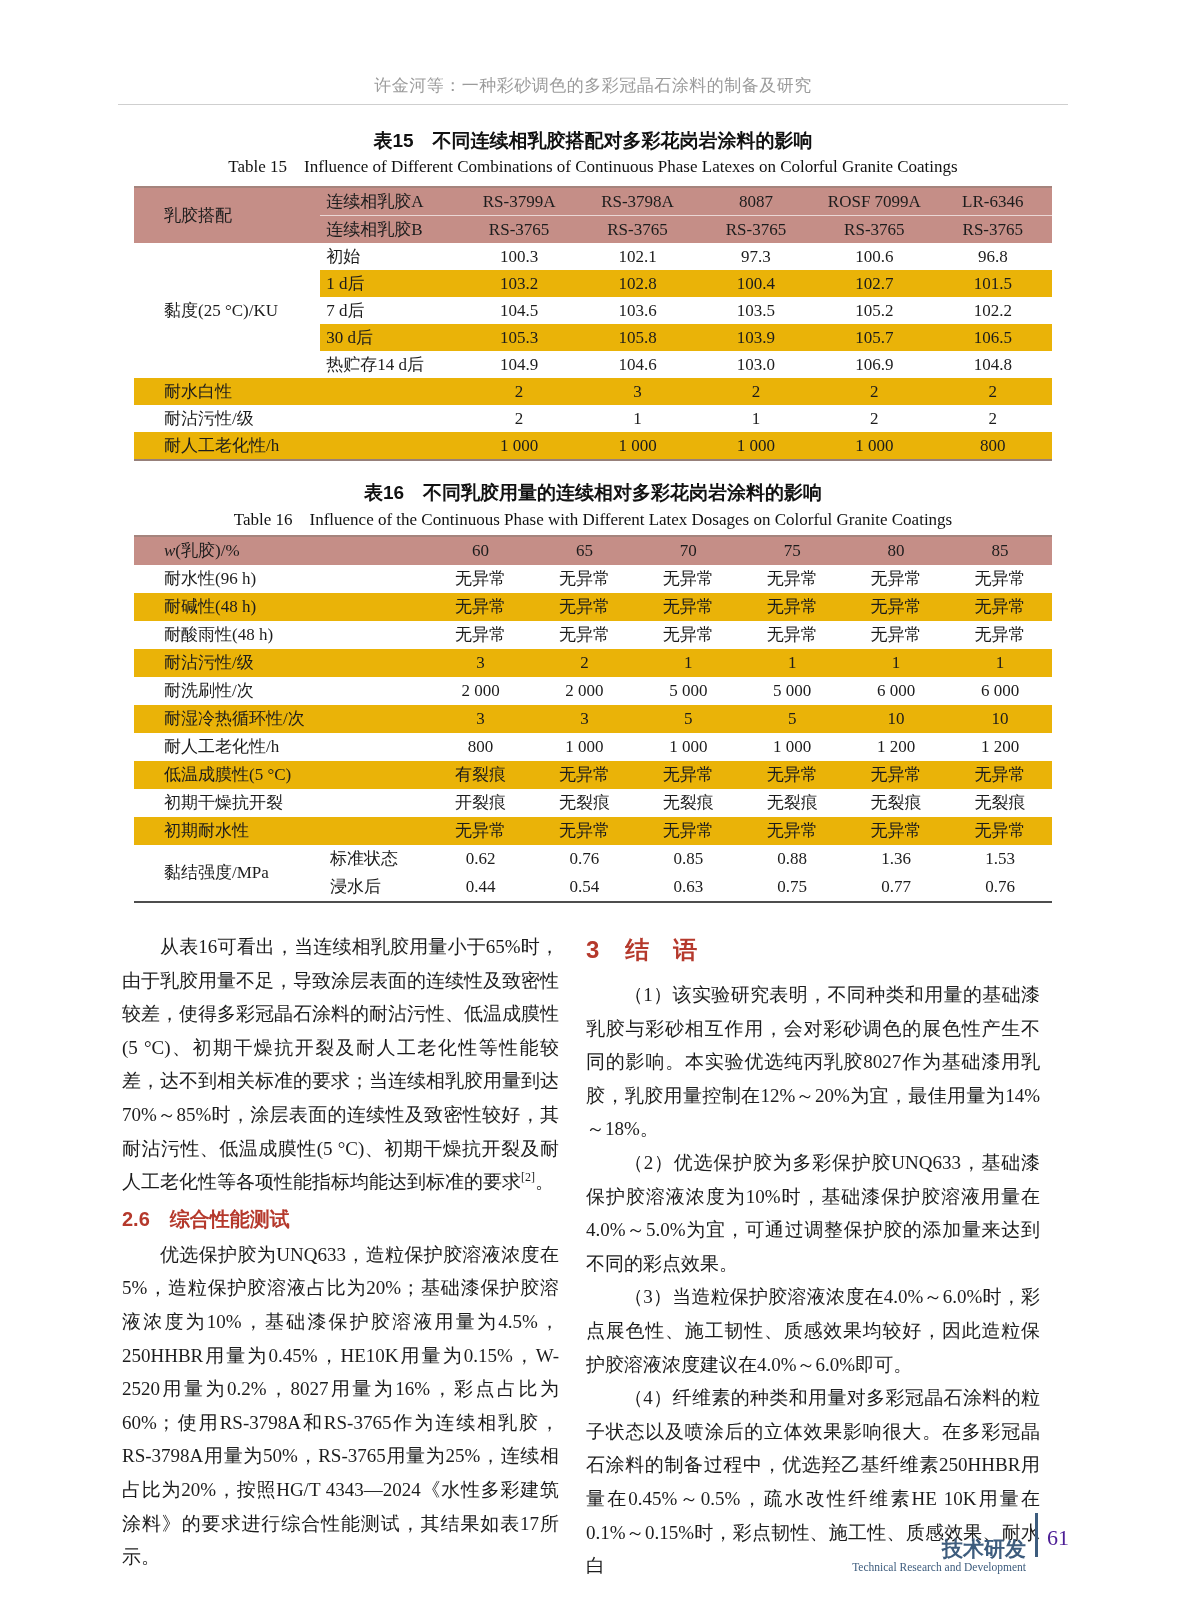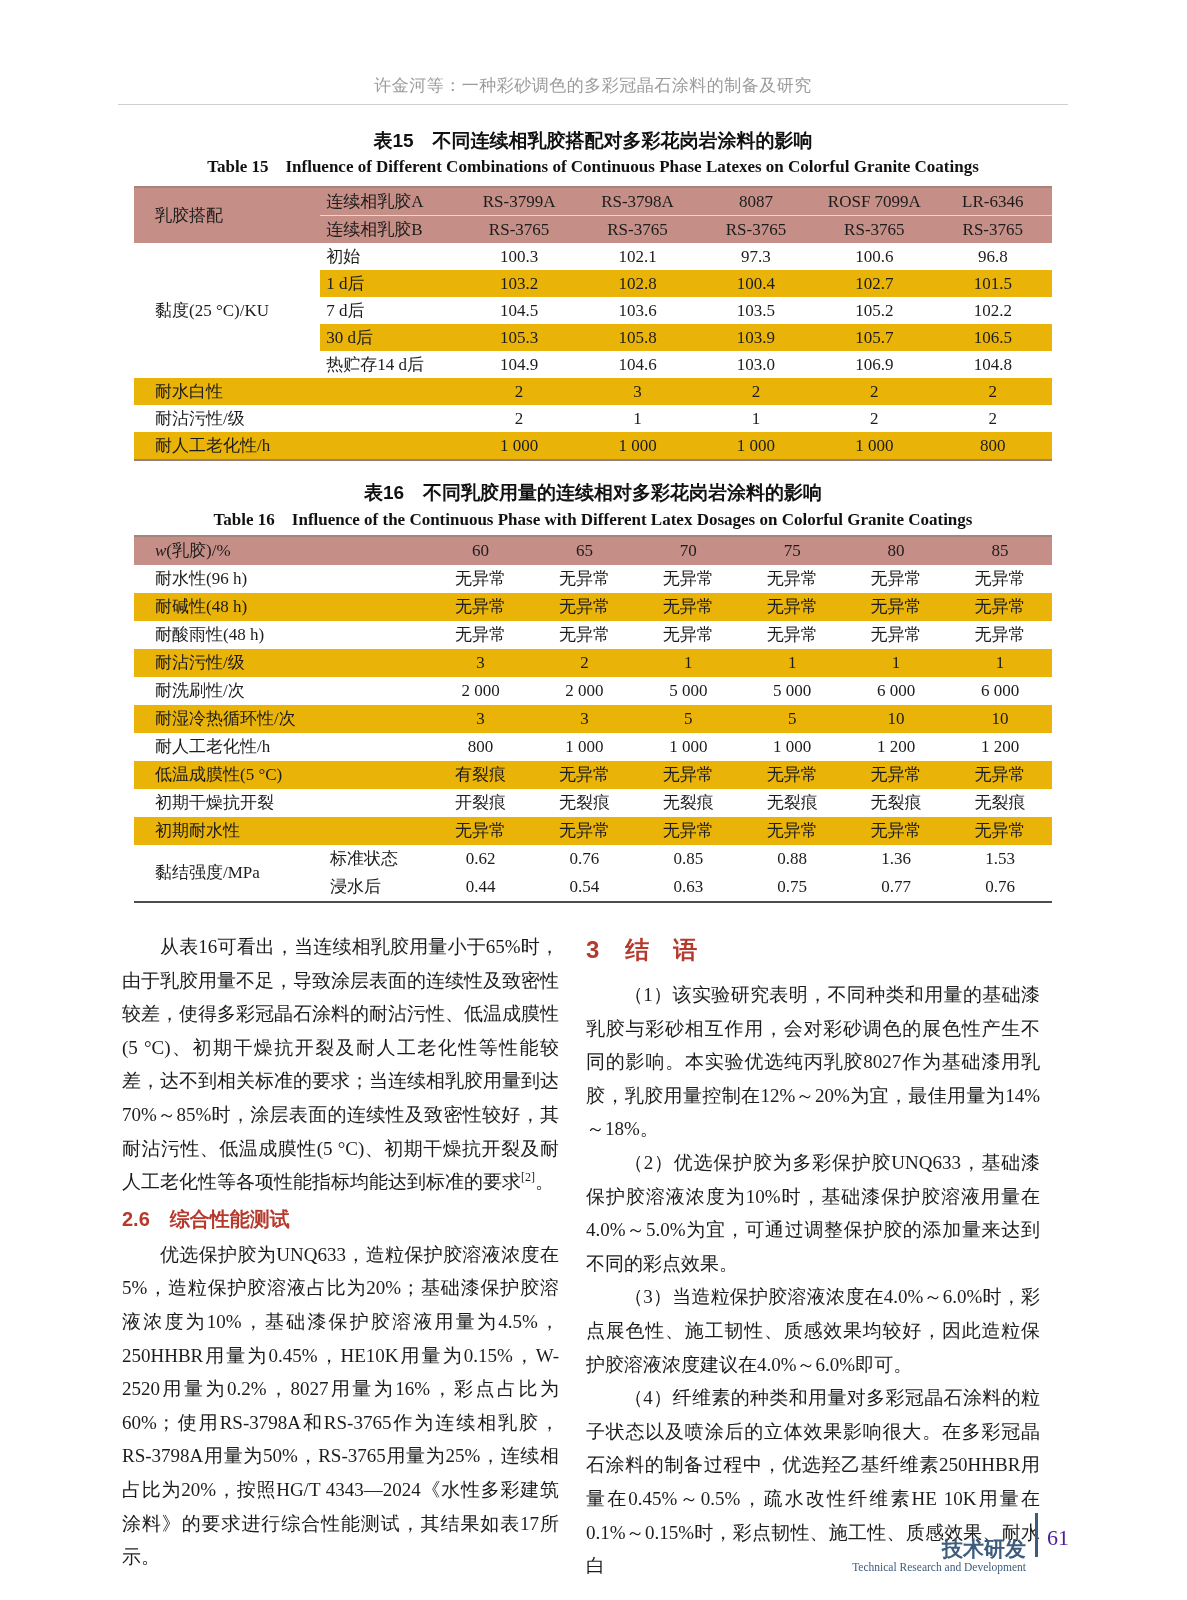--- a/index.html
+++ b/index.html
@@ -14,36 +14,36 @@
     letter-spacing:.5px;
   }
   .head-rule{position:absolute;top:104px;left:118px;width:950px;border-top:1px solid #cfcfcf;}
 
   
   .tbl-title-cn{
     position:absolute;left:134px;width:918px;text-align:center;font-weight:bold;font-size:19px;
     font-family:"Liberation Sans","DejaVu Sans",sans-serif;color:#111;
   }
   .tbl-title-en{
-    position:absolute;left:134px;width:918px;text-align:center;font-weight:bold;font-size:17px;
+    position:absolute;left:134px;width:918px;text-align:center;font-weight:normal;font-size:17px;
     font-family:"Liberation Serif","DejaVu Serif",serif;color:#111;
   }
   #t15-cn{top:128px;} #t15-en{top:155px;}
   #t16-cn{top:480px;} #t16-en{top:508px;}
 
   
   .tbl{
     position:absolute;left:134px;width:918px;border-collapse:collapse;table-layout:fixed;
     font-size:17px;border-top:2px solid #a5847d;
   }
   #table-15{top:186px;border-bottom:2px solid #97807a;}
   #table-16{top:535px;border-bottom:2px solid #4d4d4d;}
   .tbl td{height:27px;padding:0;vertical-align:middle;line-height:1.15;}
   #table-16 td{height:28px;}
-  .tbl .lbl{text-align:left;padding-left:21px;}
+  .tbl .lbl{text-align:left;padding-left:30px;}
   .tbl .sub{text-align:left;padding-left:6px;}
   .tbl .val{text-align:center;}
   .tbl .hdr{background:#c58e87;}
   .tbl tr.alt td{background:#eab308;}
   .tbl td.hdr-div{border-bottom:1.5px solid rgba(255,255,255,.65);}
   .tbl i{font-style:italic;}
 
   
   .body-cols{position:absolute;top:916px;left:122px;width:918px;display:flex;gap:27px;margin-top:14px;}
   .col-l{width:437px;} .col-r{width:454px;}

